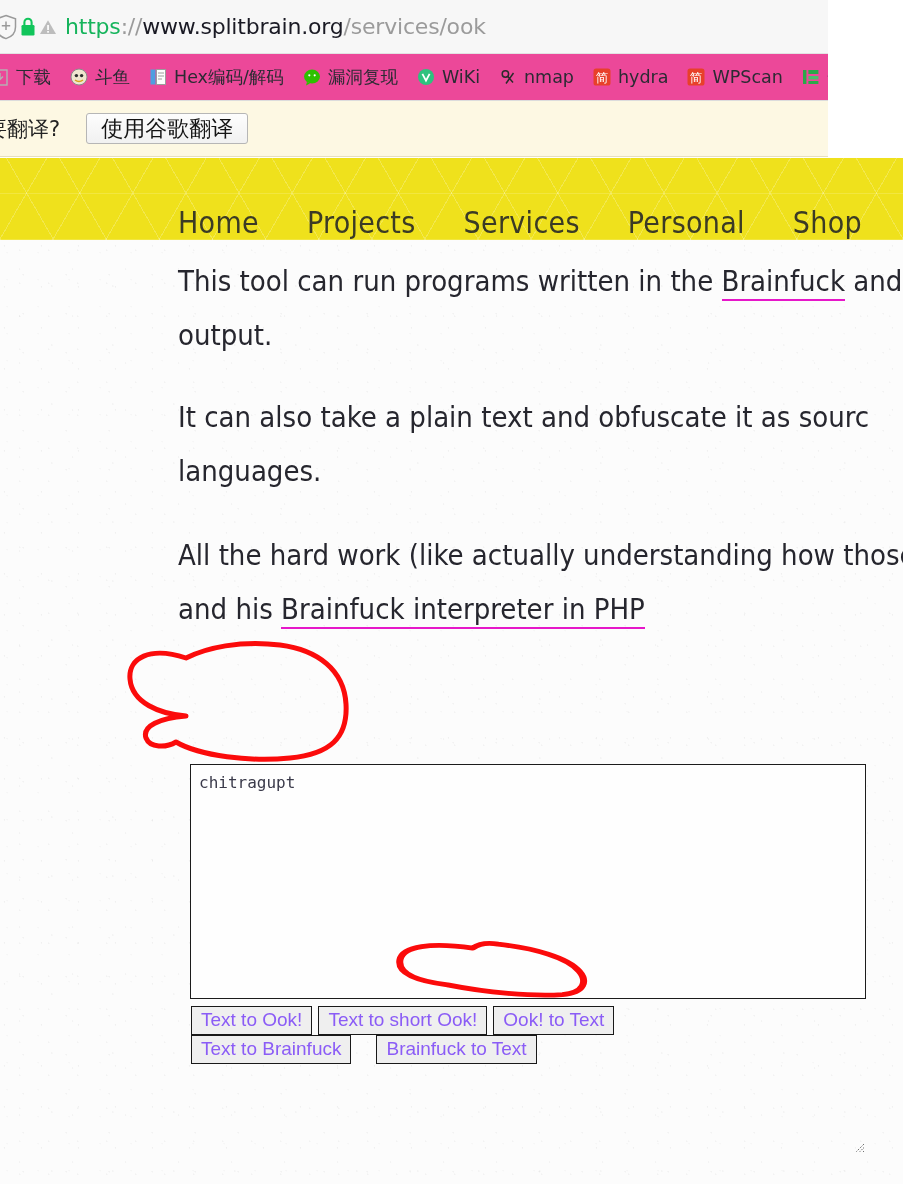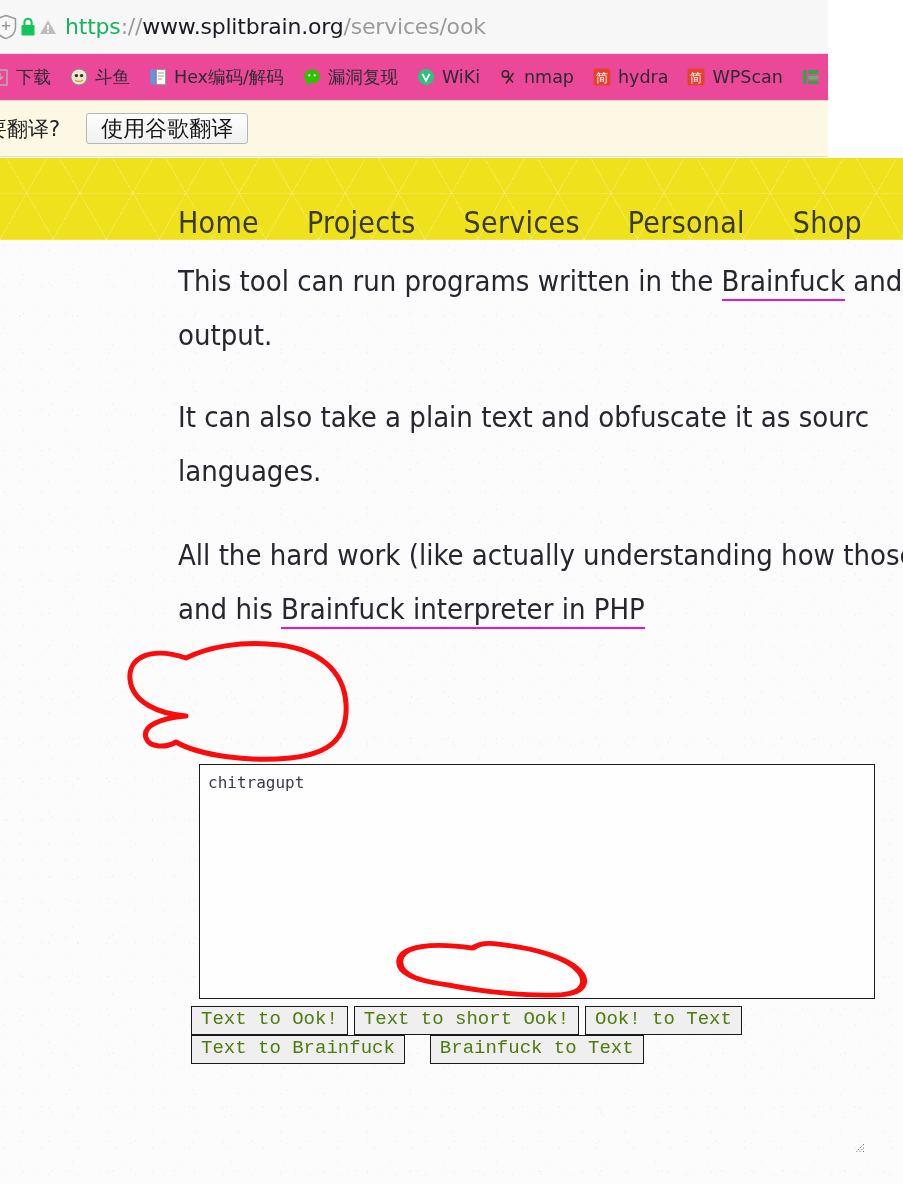--- a/index.html
+++ b/index.html
@@ -177,21 +177,21 @@
     color: inherit;
     text-decoration: none;
     border-bottom: 2px solid #e617c9;
     padding-bottom: 1px;
     cursor: pointer;
   }
 
   
   #ook-textarea {
     position: absolute;
-    left: 199px;
+    left: 190px;
     top: 524px;
     width: 676px;
     height: 235px;
     border: 1.5px solid #1c1c1c;
     background: #fefefe;
     font-family: "DejaVu Sans Mono", "Liberation Mono", monospace;
     font-size: 16px;
     color: #3a3a4a;
     padding: 8px 8px;
     box-sizing: border-box;
@@ -214,23 +214,23 @@
     position: absolute;
     display: flex;
     align-items: flex-start;
   }
   #btn-row-1 { left: 191px; top: 766px; gap: 6px; }
   #btn-row-2 { left: 191px; top: 795px; gap: 25px; }
 
   .ook-btn {
     background: #efefef;
     border: 1.5px solid #191919;
-    font-family: Liberation Mono, monospace;
+    font-family: Liberation Sans, sans-serif;
     font-size: 19px;
-    color: #4d7c0f;
+    color: #8b5cf6;
     padding: 3px 9px 4px 9px;
     line-height: 1.05;
     cursor: pointer;
     white-space: nowrap;
     box-sizing: border-box;
   }
 
   
   #footer-line {
     position: absolute;

